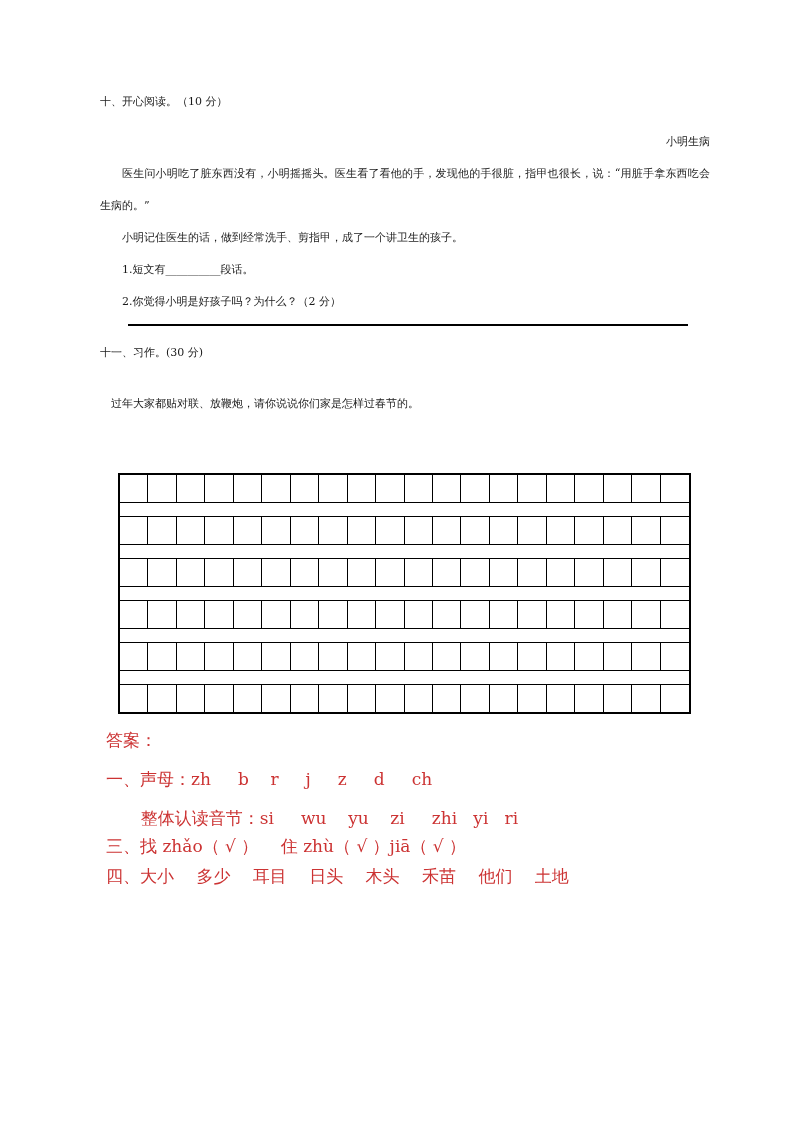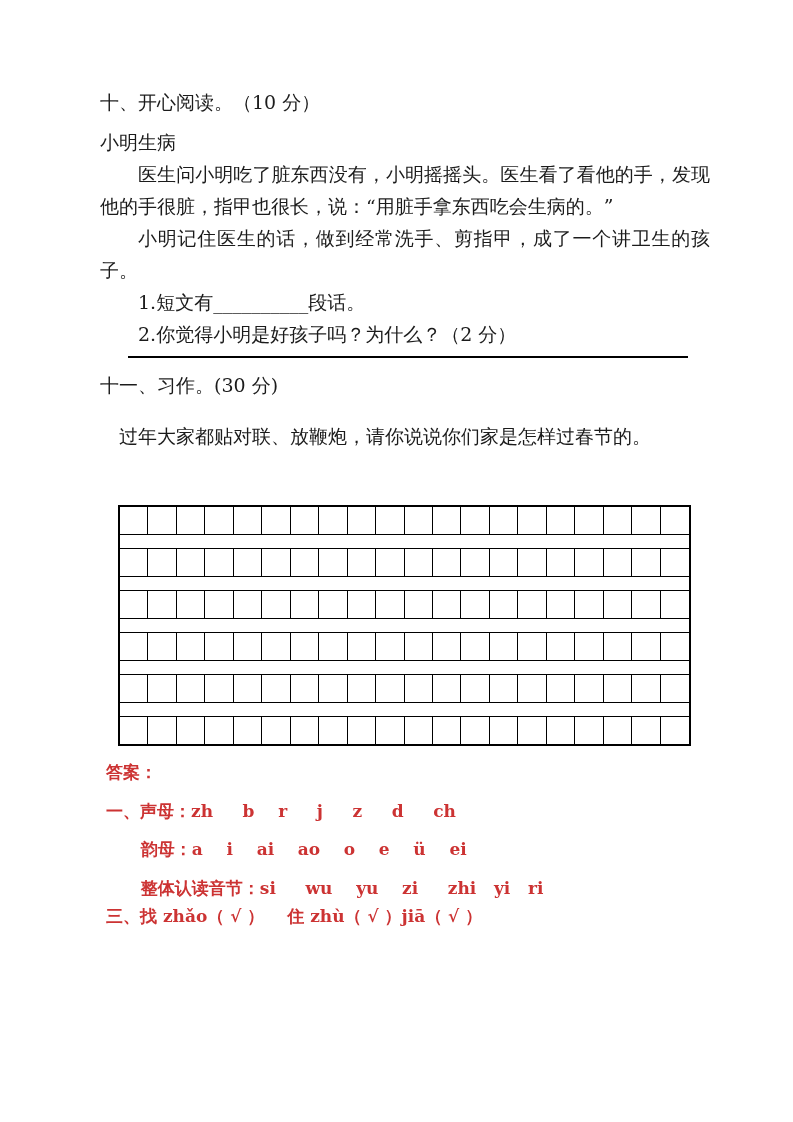--- a/index.html
+++ b/index.html
@@ -14,27 +14,27 @@
     color: #1b1b1b;
     overflow: hidden;
   }
   .page {
     box-sizing: border-box;
     width: 793px;
     height: 1122px;
     padding: 86px 83px 0 100px;
   }
   .tline {
-    font-size: 19px;
+    font-size: 11px;
     line-height: 32px;
     white-space: pre-wrap;
     text-align: justify;
   }
   .passage-title {
-    text-align: left;
+    text-align: right;
     margin-top: 8px;
   }
   .indent2 { text-indent: 2em; }
   .divider {
     height: 0;
     border-top: 2px solid #000000;
     margin: 6px 22px 0 28px;
   }
   .heading2 { margin-top: 11px; }
   .prompt {
@@ -64,21 +64,21 @@
   }
   
   .answers {
     margin-left: 6px;
     margin-top: 12px;
     font-size: 17px;
   }
   .ans-line {
     line-height: 28px;
     white-space: pre-wrap;
-    font-weight: 700;
+    font-weight: 400;
   }
   .ans-label { margin-top: 0; }
   .mt11 { margin-top: 11px; }
   .mt10 { margin-top: 10px; }
   .mt0  { margin-top: 0; }
   .mt2  { margin-top: 2px; }
   .ans-indent { padding-left: 2.05em; }
 </style>
 </head>
 <body style="color: rgb(27, 27, 27);">
@@ -236,18 +236,18 @@
         <div class="gcell"></div>
         <div class="gcell"></div>
         <div class="gcell"></div>
         <div class="gcell"></div>
       </div>
     </div>
 
   <div class="answers" style="color: rgb(204, 51, 51);">
     <div class="ans-line ans-label">答案：</div>
     <div class="ans-line mt11">一、声母：zh     b    r     j     z     d     ch</div>
-    <div class="ans-line mt10 ans-indent">韵母：a    i    ai    ao    o    e    ü    ei</div>
     <div class="ans-line mt11 ans-indent">整体认读音节：si     wu    yu    zi     zhi   yi   ri</div>
     <div class="ans-line mt0">三、找 zhǎo（ √ ）　 住 zhù（ √ ）jiā（ √ ）</div>
+    <div class="ans-line mt2">四、大小　 多少　 耳目　 日头　 木头　 禾苗　 他们　 土地</div>
   </div>
 
 </div>
 
 </body></html>

